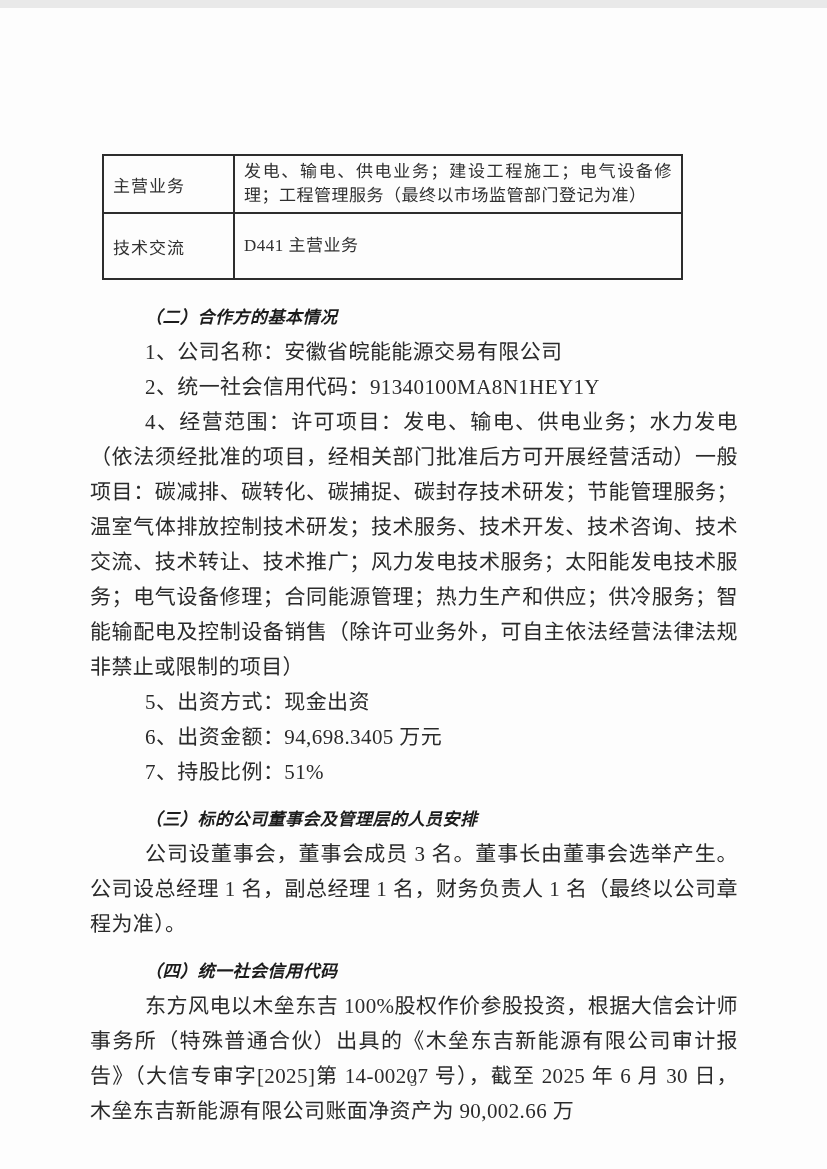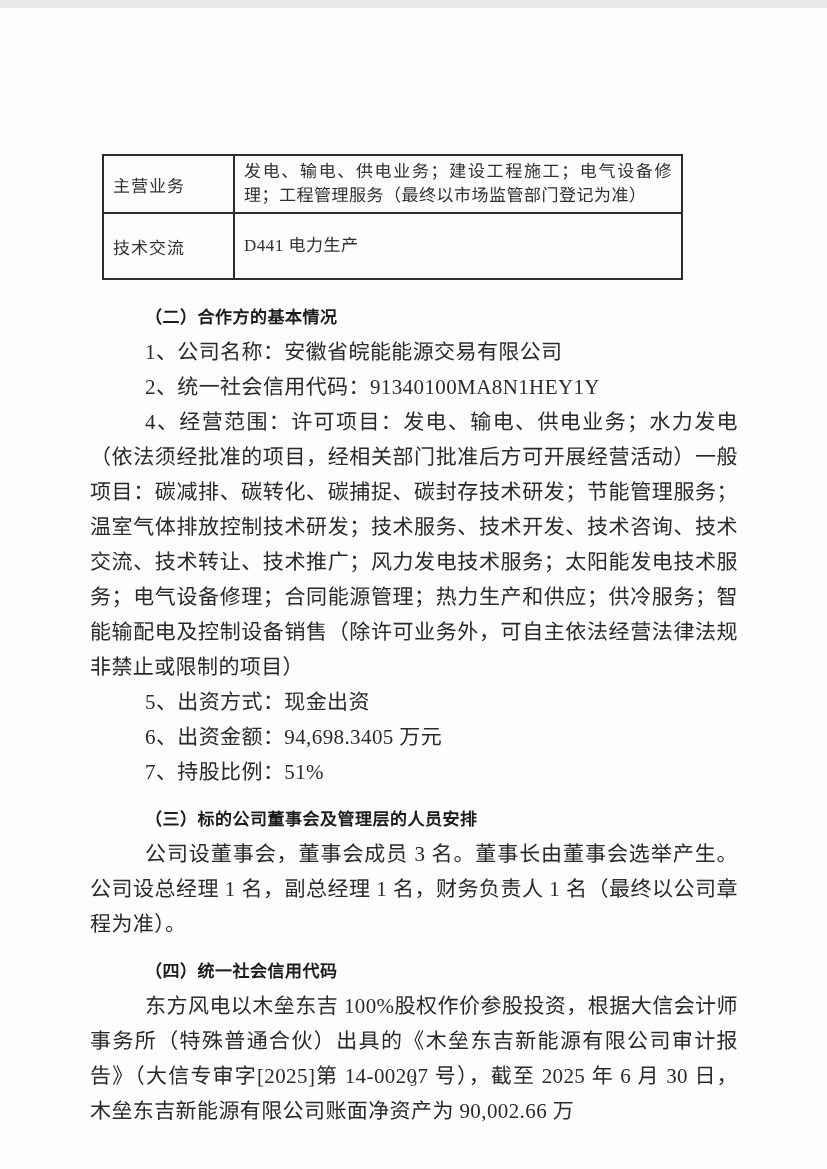--- a/index.html
+++ b/index.html
@@ -53,20 +53,21 @@
   .doc-section { margin: 0; }
   .doc-section + .doc-section { margin-top: 12px; }
   .sec-heading {
     margin: 0;
     font-size: 17px;
     font-weight: bold;
     color: #1c1c1c;
     line-height: 35px;
     text-indent: 55px;
     letter-spacing: 0.5px;
+    font-style: italic;
   }
   .para {
     margin: 0;
     font-size: 21px;
     line-height: 35px;
     color: #2a2a2a;
     text-indent: 55px;
     text-align: justify;
     letter-spacing: 0.4px;
   }
@@ -92,21 +93,21 @@
       <col class="c-value">
     </colgroup>
     <tbody>
   <tr>
     <td class="label-cell">主营业务</td>
     <td class="value-cell">发电、输电、供电业务；建设工程施工；电气设备修理；工程管理服务（最终以市场监管部门登记为准）</td>
   </tr>
 
   <tr>
     <td class="label-cell">技术交流</td>
-    <td class="value-cell">D441 电力生产</td>
+    <td class="value-cell">D441 主营业务</td>
   </tr>
 </tbody>
   </table>
 
   <div class="content">
     <div>
   <section class="doc-section">
     <h3 class="sec-heading">（二）合作方的基本情况</h3>
     <div>
   <p class="para">1、公司名称：安徽省皖能能源交易有限公司</p>

